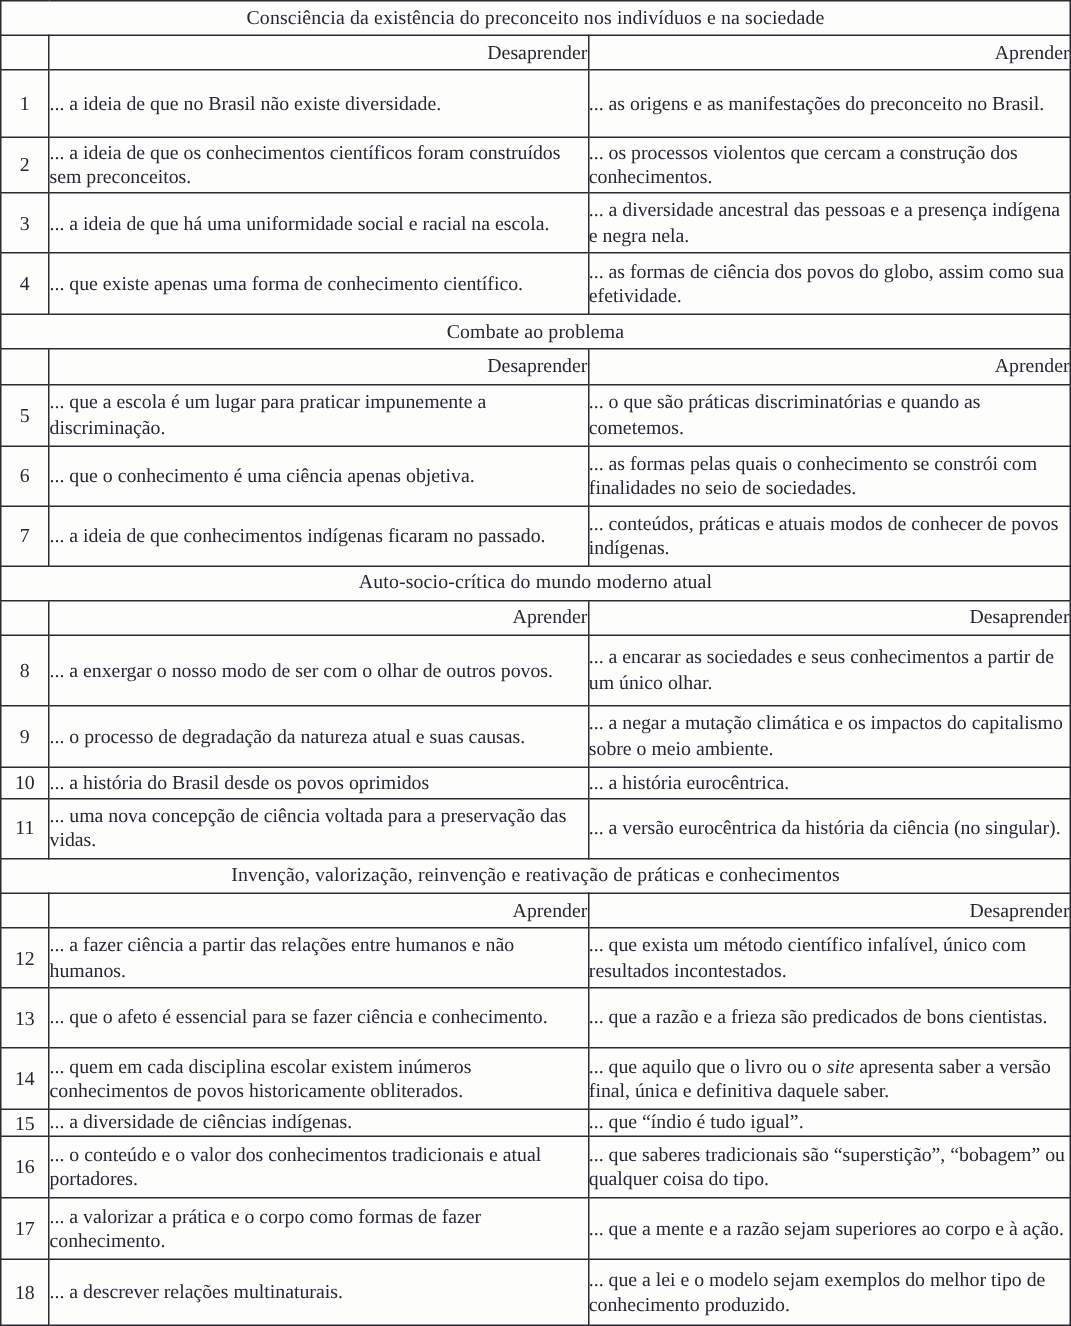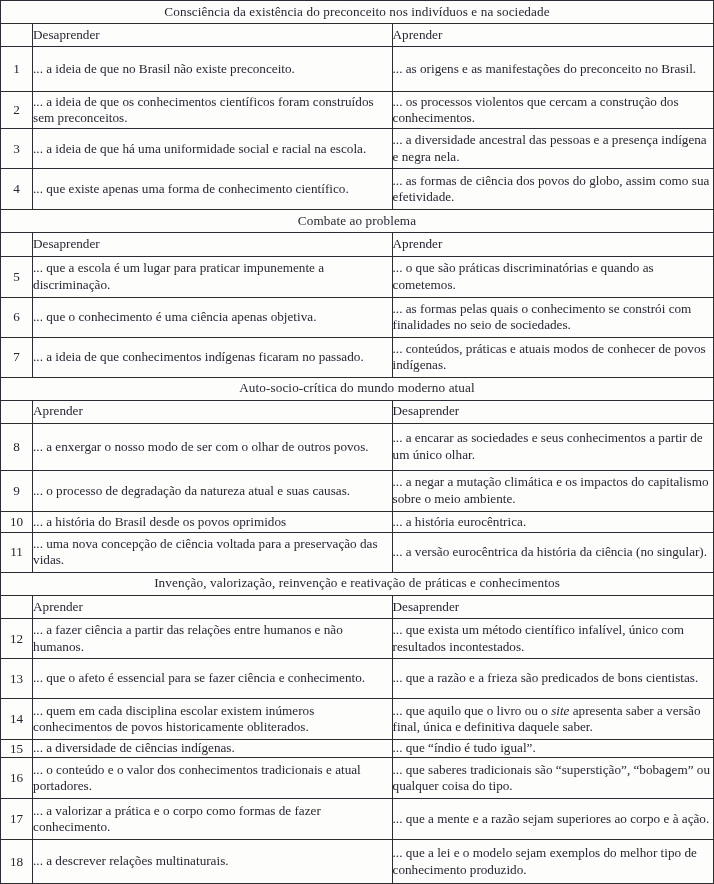--- a/index.html
+++ b/index.html
@@ -43,21 +43,21 @@
     text-align: center;
     font-weight: normal;
     font-size: 13.2px;
     letter-spacing: 0.1px;
     padding: 2px 4px 3px 4px;
     line-height: 1.12;
   }
 
   
   .col-head td {
-    text-align: left;
+    text-align: right;
     font-size: 13.2px;
     padding: 2px 4px 3px 4px;
     line-height: 1.12;
   }
   .col-head td.numcell { padding: 0; }
 
   
   .data-row td.numcell {
     text-align: center;
     font-size: 13.2px;
@@ -87,21 +87,21 @@
       <tr class="section-title">
         <td colspan="3">Consciência da existência do preconceito nos indivíduos e na sociedade</td>
       </tr>
       <tr class="col-head">
         <td class="numcell"></td>
         <td>Desaprender</td>
         <td>Aprender</td>
       </tr>
       <tr class="data-row" style="height: 45px;">
         <td class="numcell">1</td>
-        <td class="txtcell">... a ideia de que no Brasil não existe preconceito.</td>
+        <td class="txtcell">... a ideia de que no Brasil não existe diversidade.</td>
         <td class="txtcell">... as origens e as manifestações do preconceito no Brasil.</td>
       </tr>
       <tr class="data-row" style="height: 37px;">
         <td class="numcell">2</td>
         <td class="txtcell">... a ideia de que os conhecimentos científicos foram construídos sem preconceitos.</td>
         <td class="txtcell">... os processos violentos que cercam a construção dos conhecimentos.</td>
       </tr>
       <tr class="data-row" style="height: 40px;">
         <td class="numcell">3</td>
         <td class="txtcell">... a ideia de que há uma uniformidade social e racial na escola.</td>

